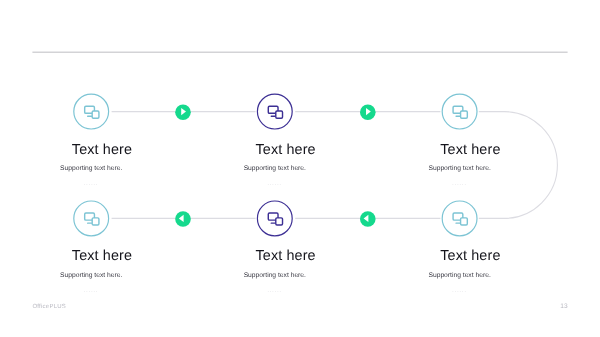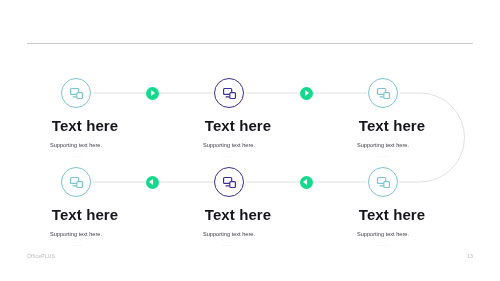--- a/index.html
+++ b/index.html
@@ -60,22 +60,22 @@
     position: relative;
     z-index: 3;
   }
   .icon-circle.accent-purple {
     border-color: #3c2f94;
   }
   .icon-circle svg { display: block; }
 
   .step-title {
     margin-top: 10px;
-    font-size: 15px;
-    font-weight: bold;
+    font-size: 12px;
+    font-weight: normal;
     color: #15151c;
     letter-spacing: 0.1px;
     line-height: 1.1;
     padding-left: 18px;
   }
   .step-desc {
     margin-top: 7px;
     font-size: 5.6px;
     color: #3c3c46;
     line-height: 1.2;

